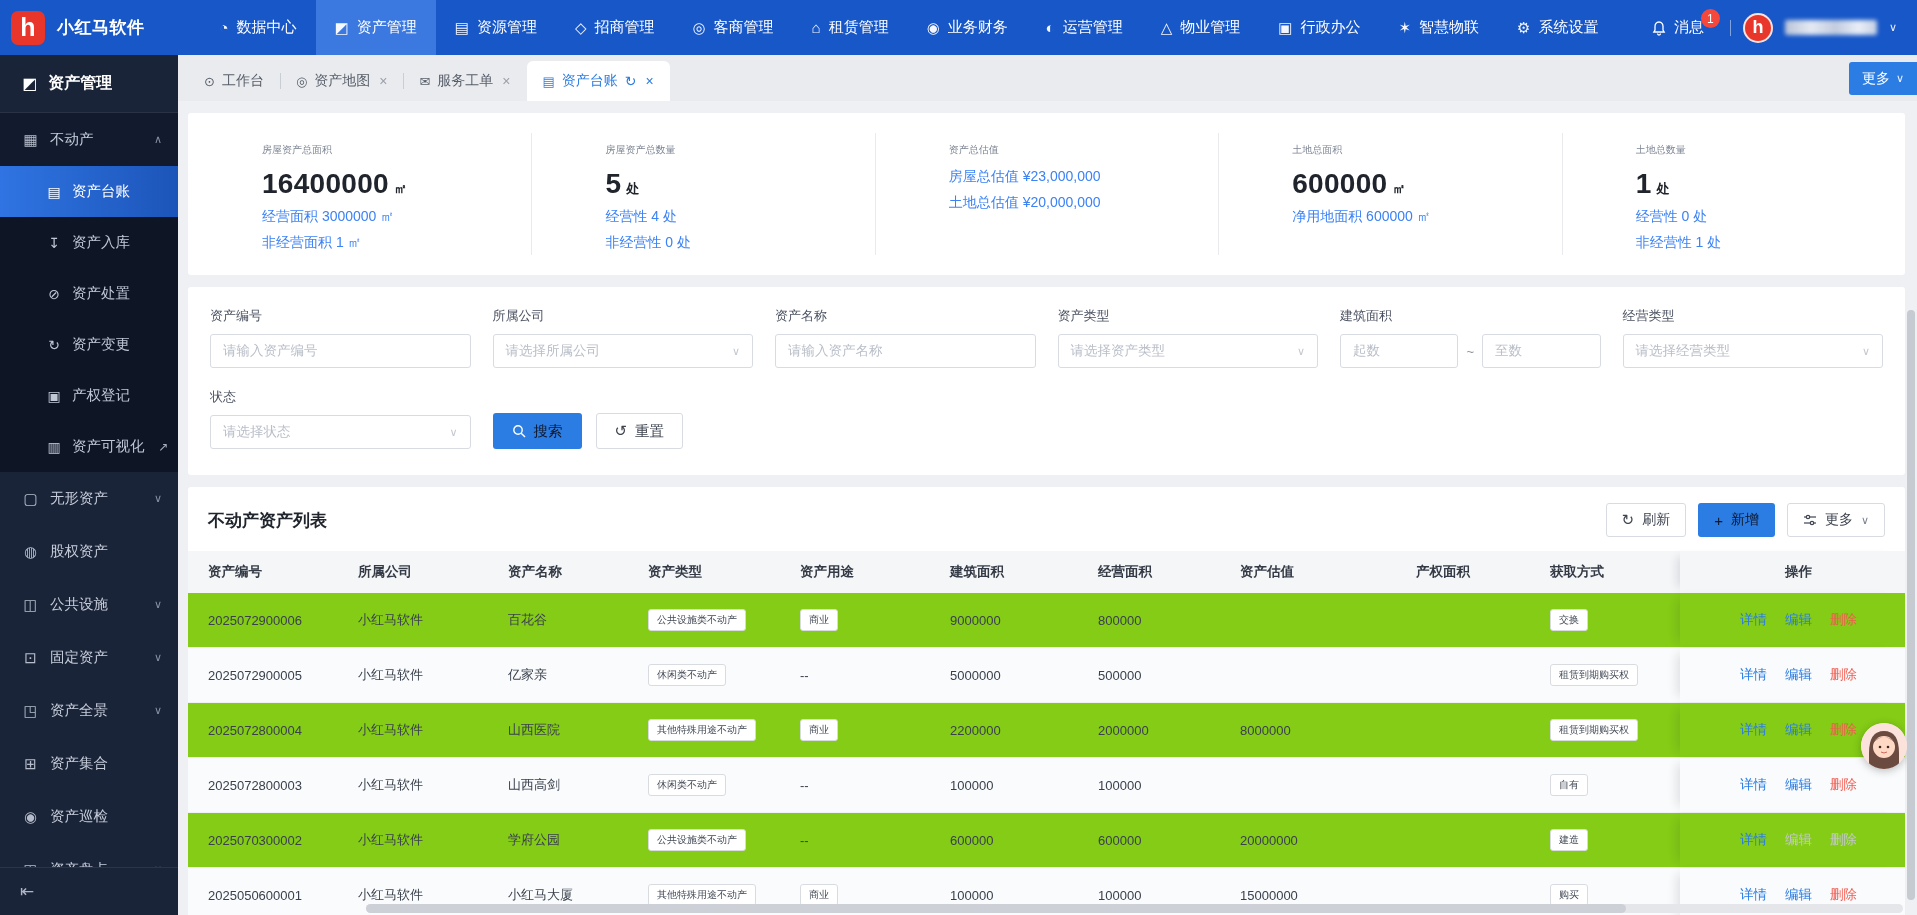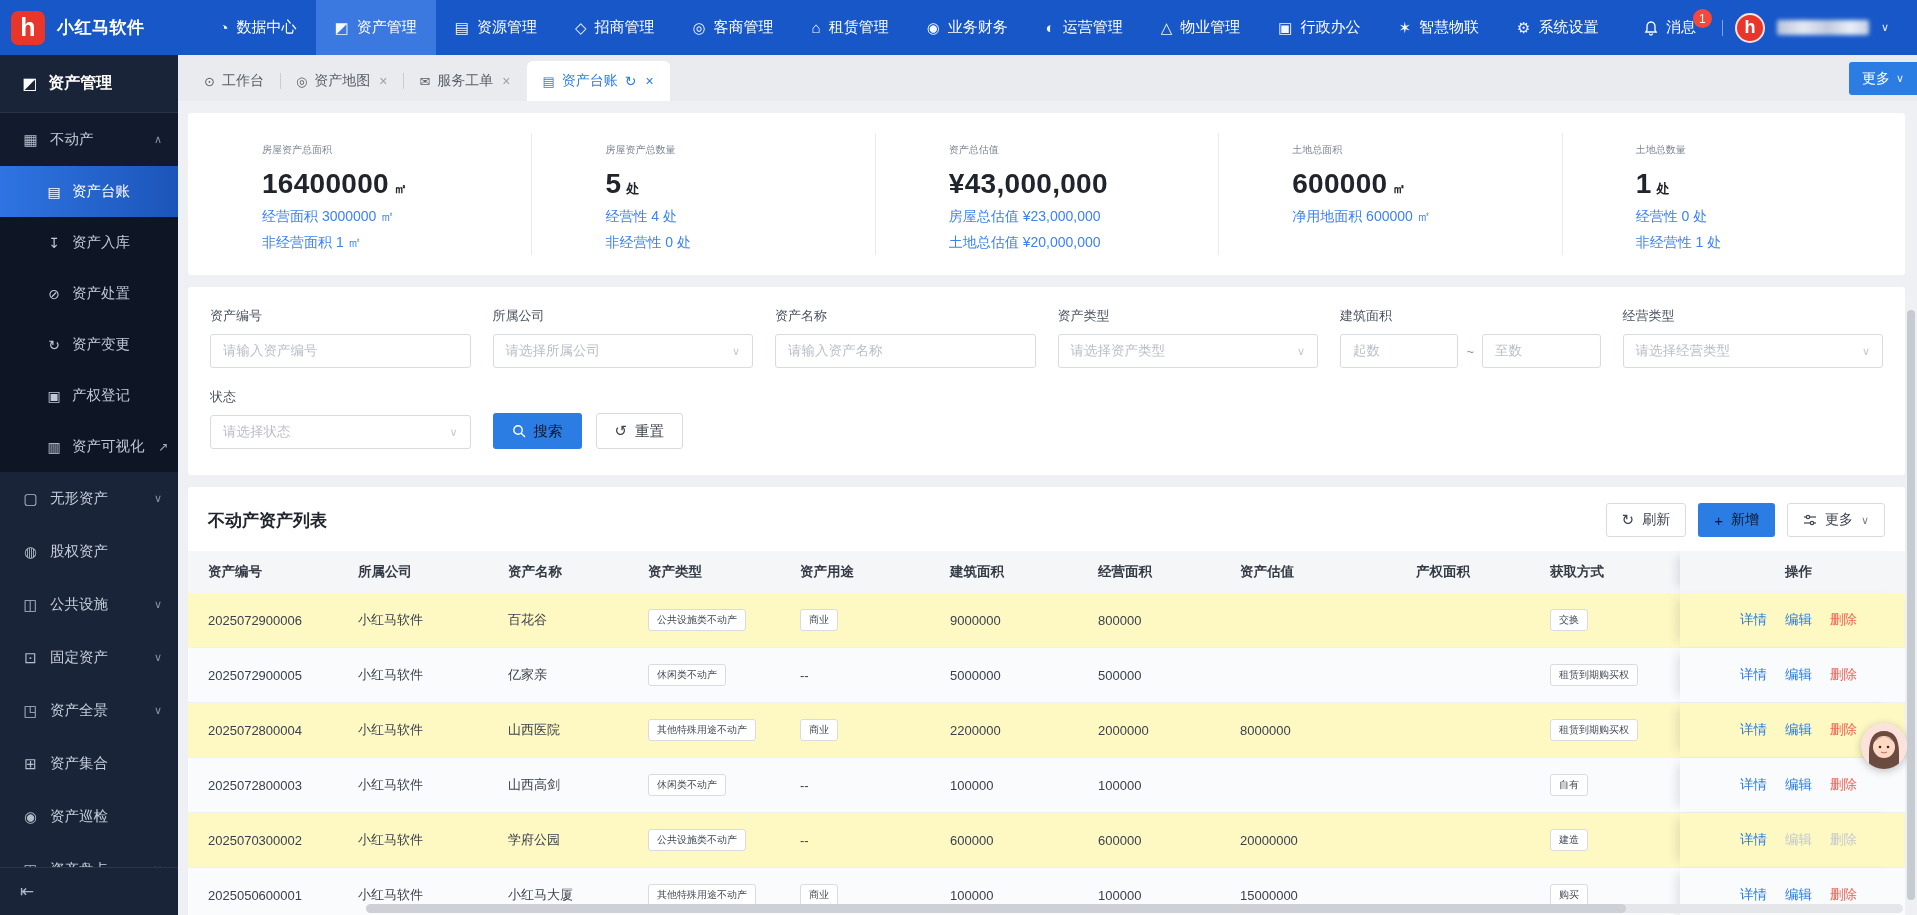--- a/index.html
+++ b/index.html
@@ -8,21 +8,21 @@
 
   
   .topbar { height:55px; background:#1757c8; display:flex; align-items:center; color:#fff; position:relative; z-index:30; }
   .logo-box { width:34px; height:34px; background:#e8362a; border-radius:7px; margin:0 12px 0 11px;
     display:flex; align-items:center; justify-content:center; font-weight:900; font-size:25px; color:#fff; }
   .app-name { font-weight:bold; font-size:17px; letter-spacing:.5px; margin-right:56px; }
   .nav-items { display:flex; height:55px; }
   .nav-item { display:flex; align-items:center; gap:8px; padding:0 19px; font-size:15px; cursor:pointer; white-space:nowrap; }
   .nav-item.active { background:#3b79e0; }
   .nav-ic { font-size:15px; opacity:.95; }
-  .topbar-right { margin-left:auto; display:flex; align-items:center; padding-right:28px; gap:12px; }
+  .topbar-right { margin-left:auto; display:flex; align-items:center; padding-right:20px; gap:12px; }
   .msg-wrap { display:flex; align-items:center; gap:7px; position:relative; cursor:pointer; font-size:15px; }
   .bell { width:16px; height:16px; }
   .badge { position:absolute; top:-9px; right:-16px; min-width:19px; height:19px; background:#f5483d;
     border-radius:50%; font-size:12px; display:flex; align-items:center; justify-content:center; padding:0 4px; }
   .vdiv { width:1px; height:16px; background:rgba(255,255,255,.45); margin-left:14px; }
   .avatar { width:30px; height:30px; border-radius:50%; background:#e8362a; display:flex; align-items:center;
     justify-content:center; font-weight:900; font-size:18px; color:#fff; border:2px solid rgba(255,255,255,.85); }
   .user-blur { width:92px; height:15px; border-radius:2px;
     background:linear-gradient(90deg,#b9c3d8,#e4e9f3 28%,#c2cbdf 55%,#e9eef7 80%,#c6cfe2); filter:blur(2px); }
   .caret-dn { font-size:11px; opacity:.9; }
@@ -97,21 +97,21 @@
   .mag { width:14px; height:14px; }
 
   
   .table-panel { padding-top:16px; height:441px; position:relative; overflow:hidden; }
   .tbl-bar { display:flex; align-items:center; padding:0 20px 14px; }
   .tbl-title { font-size:17px; font-weight:bold; color:#20242c; }
   .tbl-actions { margin-left:auto; display:flex; gap:12px; }
   .tbl-actions .btn { height:34px; font-size:14px; padding:0 15px; }
   .trow { display:flex; align-items:center; }
   .thead { background:#f5f6f8; height:42px; font-size:13.5px; color:#343b46; font-weight:bold; }
-  .tr { height:55px; font-size:13px; color:#3a414d; border-bottom:1px solid #f0f1f4; background:#fef9c3; }
+  .tr { height:55px; font-size:13px; color:#3a414d; border-bottom:1px solid #f0f1f4; background:#84cc16; }
   .tr:nth-child(even) { background:#fafbfc; }
   .cell { padding-left:20px; flex-shrink:0; overflow:hidden; white-space:nowrap; }
   .cw0{width:150px}.cw1{width:150px}.cw2{width:140px}.cw3{width:152px}.cw4{width:150px}
   .cw5{width:148px}.cw6{width:142px}.cw7{width:176px}.cw8{width:134px}.cw9{width:150px}
   .cwops { width:221px; display:flex; justify-content:center; align-items:center; gap:18px;
     align-self:stretch; box-shadow:-9px 0 10px -6px rgba(15,23,40,.12); background:inherit; padding-left:16px; }
   .thead .cwops { font-weight:bold; }
   .tag { display:inline-block; border:1px solid #d8dbe0; border-radius:3px; padding:3px 8px;
     font-size:10px; color:#444b57; background:#fff; }
   .op-link { font-size:13.5px; color:#2b7de3; cursor:pointer; }
@@ -321,21 +321,20 @@
             <div class="stat-sub">非经营面积 1 ㎡</div>
           </div>
           <div class="stat-card">
             <div class="stat-label">房屋资产总数量</div>
             <div class="stat-value"><span>5</span><span class="stat-unit">处</span></div>
             <div class="stat-sub">经营性 4 处</div>
             <div class="stat-sub">非经营性 0 处</div>
           </div>
           <div class="stat-card">
             <div class="stat-label">资产总估值</div>
-            <div class="stat-value"><span>¥43,000,000</span></div>
             <div class="stat-sub">房屋总估值 ¥23,000,000</div>
             <div class="stat-sub">土地总估值 ¥20,000,000</div>
           </div>
           <div class="stat-card">
             <div class="stat-label">土地总面积</div>
             <div class="stat-value"><span>600000</span><span class="stat-unit">㎡</span></div>
             <div class="stat-sub">净用地面积 600000 ㎡</div>
           </div>
           <div class="stat-card">
             <div class="stat-label">土地总数量</div>

